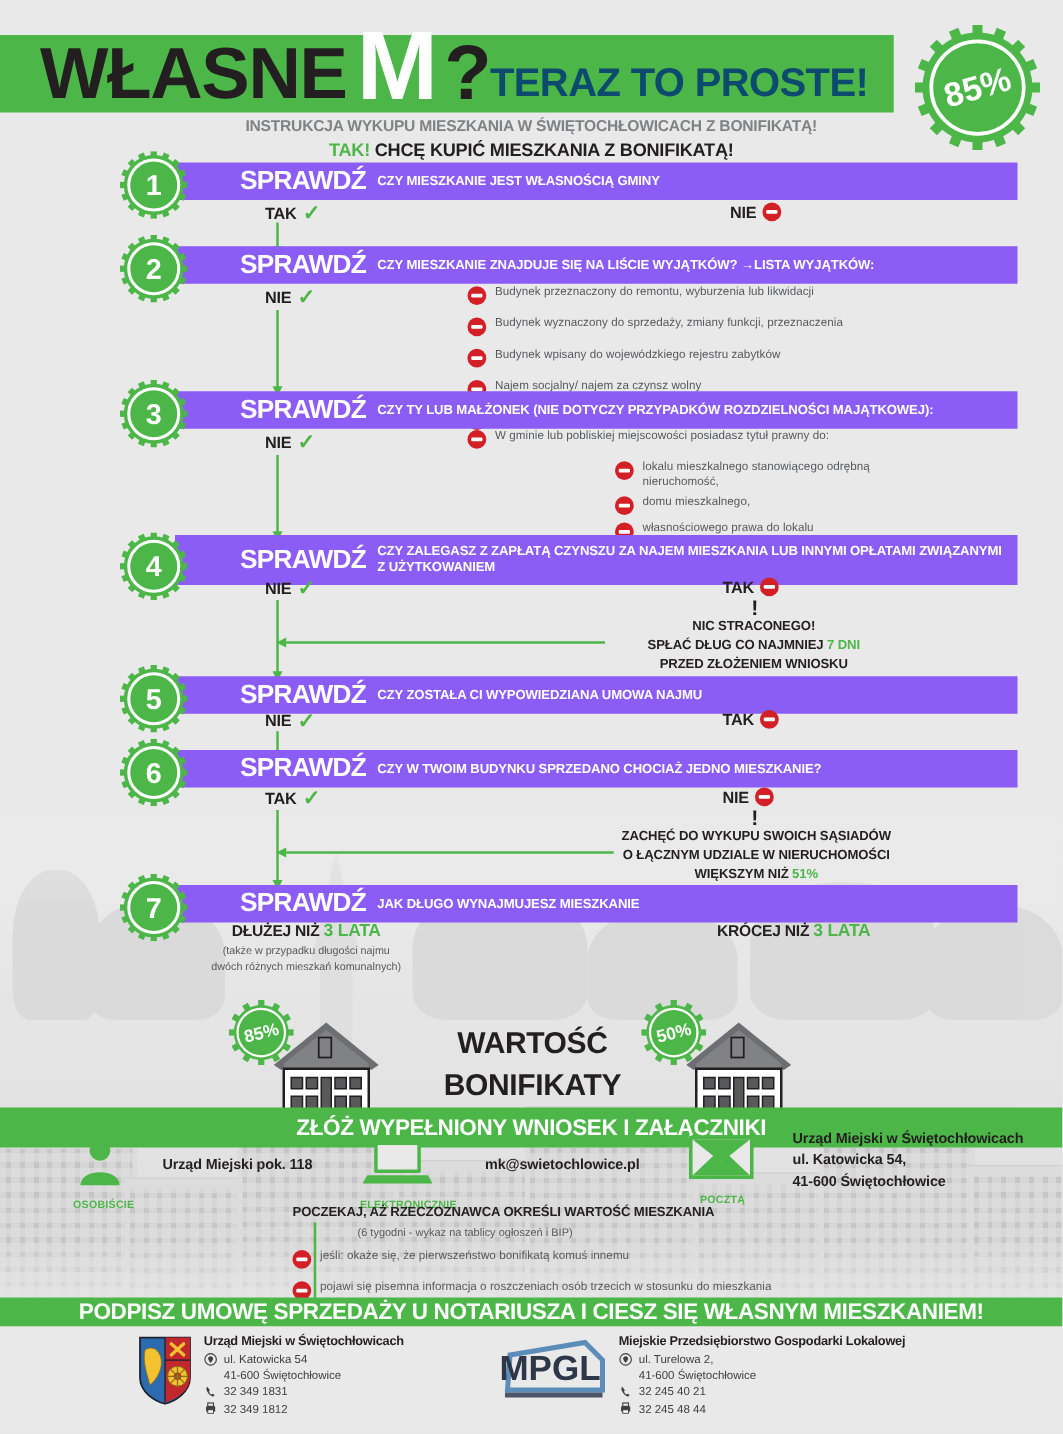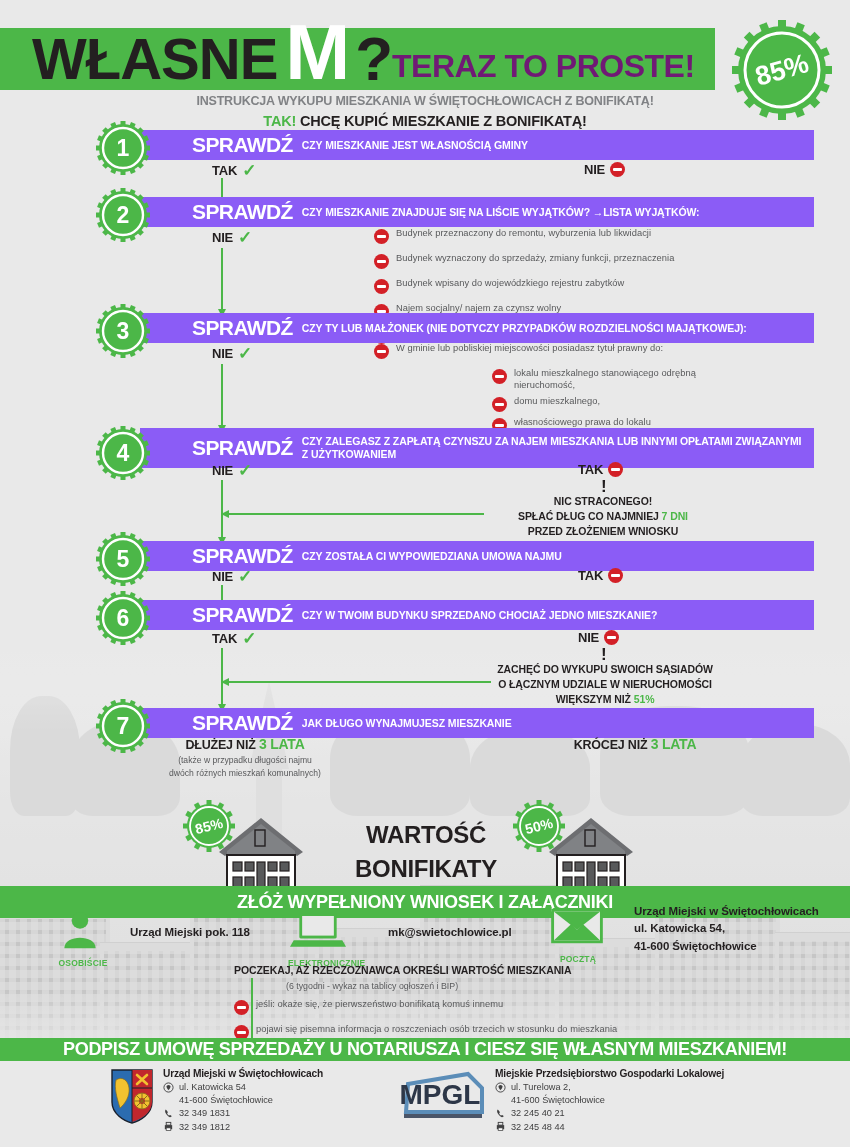--- a/index.html
+++ b/index.html
@@ -55,21 +55,21 @@
     position:absolute; left:32px; top:28px; height:62px;
     display:flex; align-items:center; gap:0;
     font-size:58px; font-weight:bold; letter-spacing:-1px;
     line-height:1;
   }
   .hdr-wlasne { color:#231f20; }
   .hdr-m { color:#ffffff; font-size:78px; position:relative; top:-7px; margin:0 6px 0 8px;}
   .hdr-q { color:#231f20; font-size:62px; }
   .hdr-teraz {
     position:absolute; left:392px; top:48px;
-    font-size:32px; font-weight:bold; color:#701a75; letter-spacing:-.5px;
+    font-size:32px; font-weight:bold; color:#0c4a6e; letter-spacing:-.5px;
   }
   .badge85-top {
     position:absolute; right:18px; top:20px; width:100px; height:100px;
   }
   .subtitle {
     position:absolute; left:0; right:0; top:94px; text-align:center;
     font-size:12.5px; font-weight:bold; color:#808285; letter-spacing:-.2px;
   }
   .taktitle {
     position:absolute; left:0; right:0; top:113px; text-align:center;
@@ -237,21 +237,21 @@
         </g>
       </g>
       <circle cx="50" cy="50" r="37" fill="none" stroke="#fff" stroke-width="3"></circle>
       <text x="50" y="50" text-anchor="middle" dominant-baseline="central" font-family="Liberation Sans, sans-serif" font-size="27" font-weight="bold" fill="#fff" transform="rotate(-16 50 50)">85%</text>
     </svg>
   </div>
 
   <div class="subtitle">INSTRUKCJA WYKUPU MIESZKANIA W ŚWIĘTOCHŁOWICACH Z BONIFIKATĄ!</div>
   <div class="taktitle">
     <span class="hl">TAK!</span>
-    <span>CHCĘ KUPIĆ MIESZKANIE Z BONIFIKATĄ!</span>
+    <span>CHCĘ KUPIĆ MIESZKANIA Z BONIFIKATĄ!</span>
   </div>
 
   <div class="step" style="top:130px;">
     <div class="step-bar">
       <span class="step-word">SPRAWDŹ</span>
       <span class="step-desc">CZY MIESZKANIE JEST WŁASNOŚCIĄ GMINY</span>
     </div>
     <div class="seal">
       <svg viewBox="0 0 54 54" width="54" height="54">
         <g fill="#4cb748">

